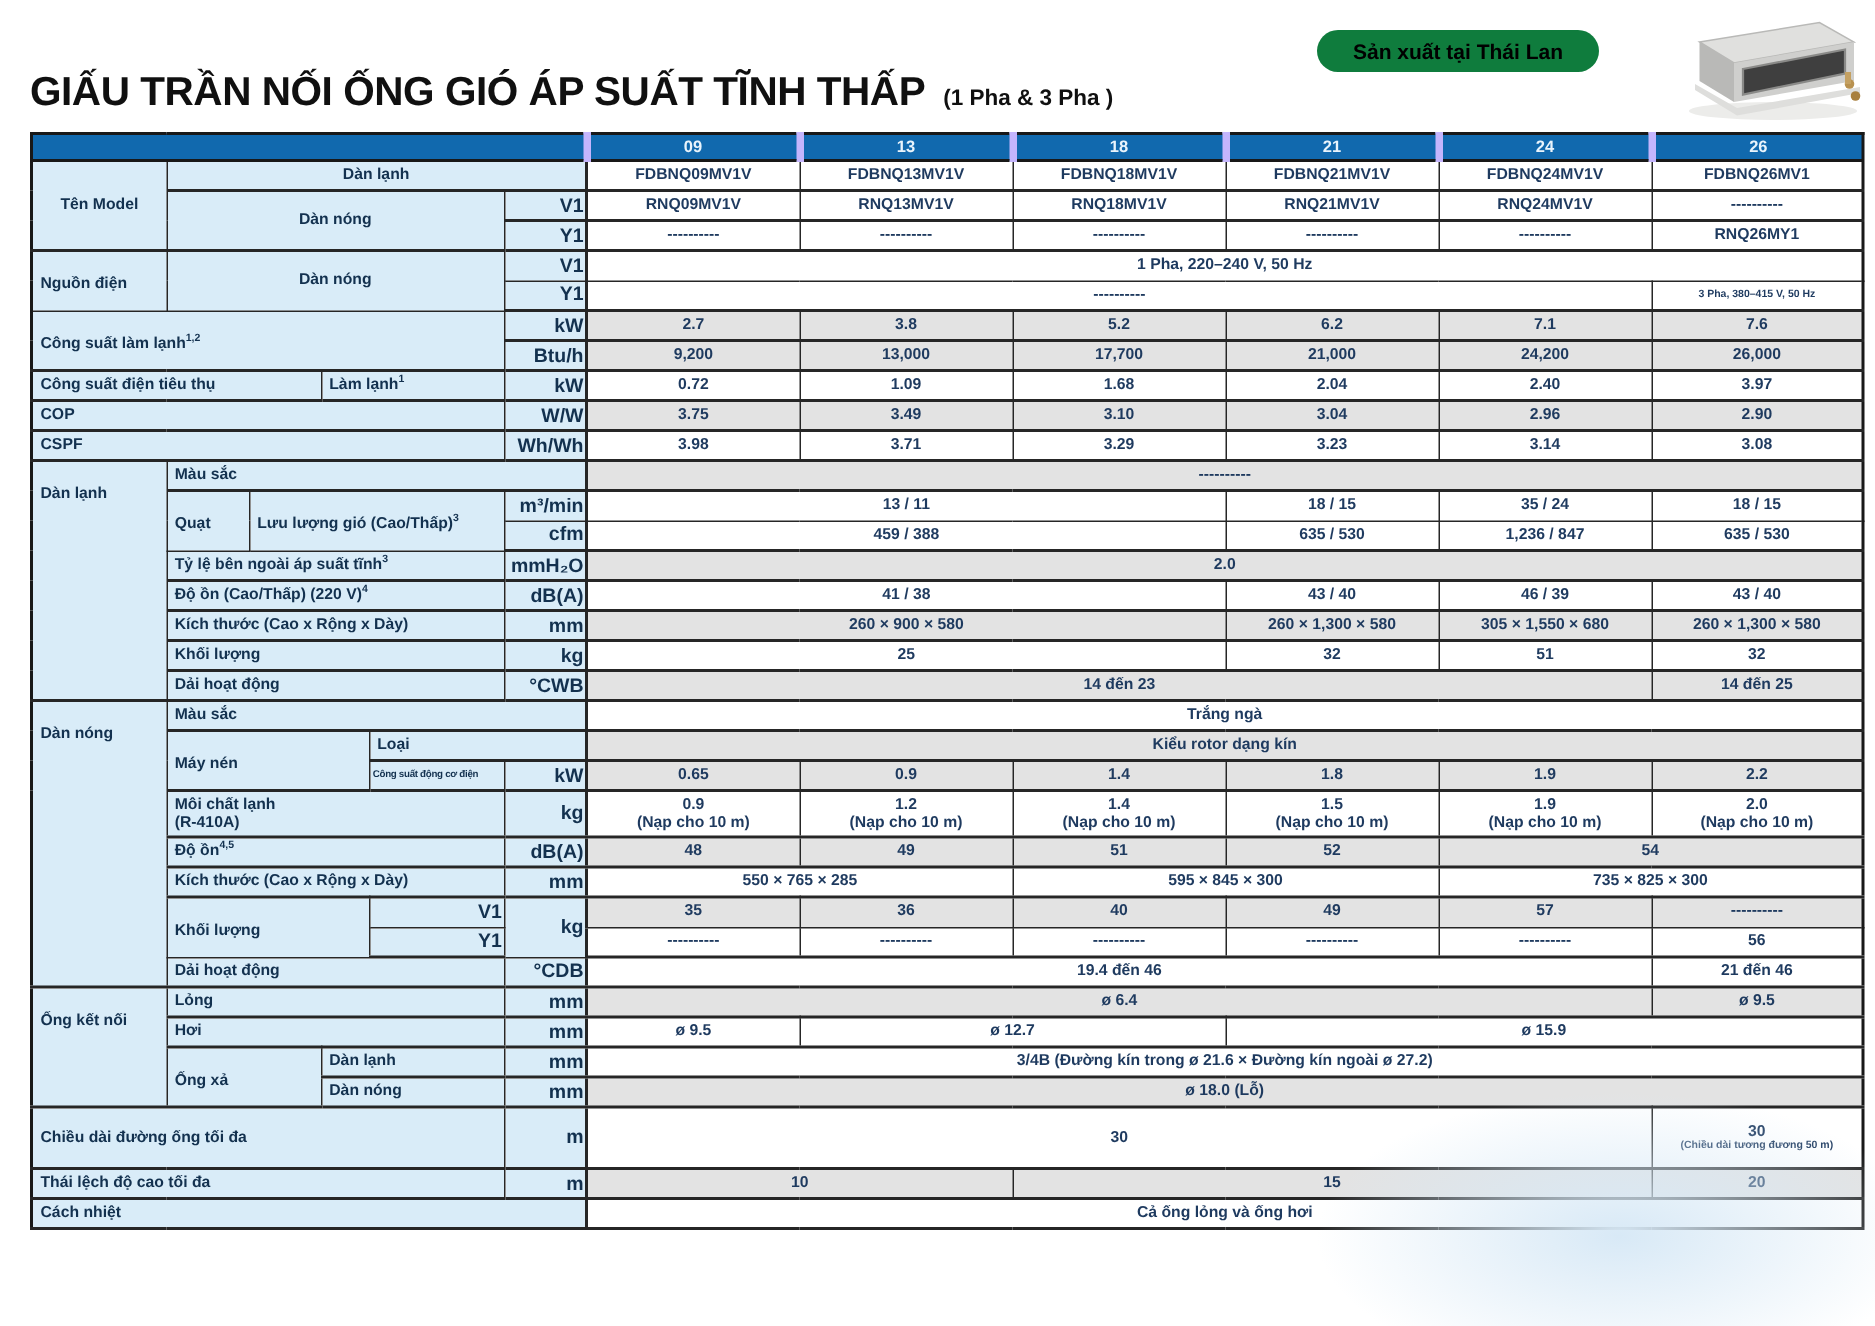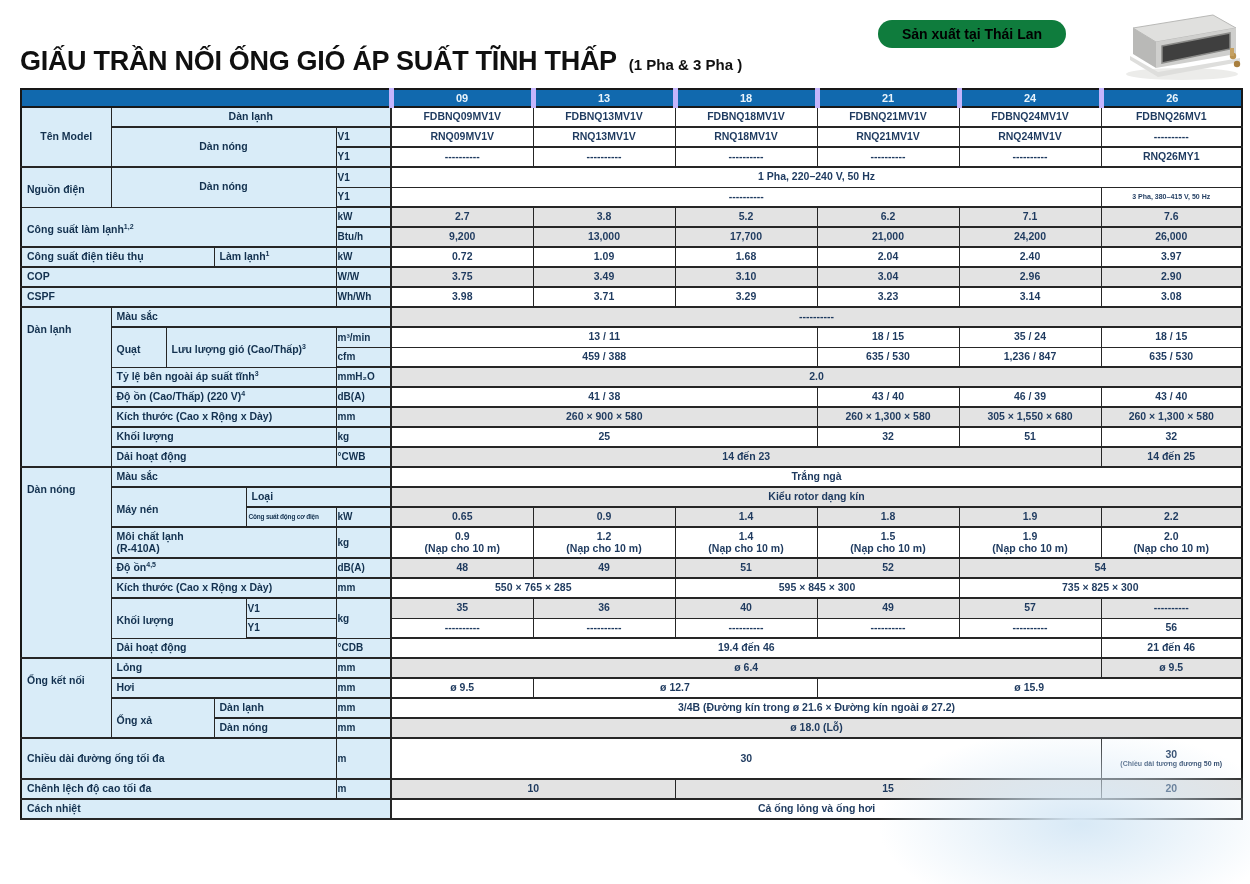--- a/index.html
+++ b/index.html
@@ -37,21 +37,21 @@
   tbody tr{height:20px;}
   tbody td{
     border:1px solid #262626;font-size:10.5px;padding:0 3px;line-height:1.12;
     color:var(--text-navy);overflow:hidden;white-space:nowrap;vertical-align:middle;
   }
   tr.b2 td{border-bottom-width:2px;}
   td.l,td.lc,td.u{background:var(--label-blue);font-weight:bold;color:var(--label-text);}
   td.l{text-align:left;padding-left:5px;}
   td.lc{text-align:center;}
   td.lt{vertical-align:top;padding-top:16px;}
-  td.u{text-align:left;font-size:10px;padding:0 1px;}
+  td.u{text-align:right;font-size:13px;padding:0 1px;}
   td.d{text-align:center;font-weight:bold;color:var(--text-navy);background:#ffffff;}
   td.sh{background:var(--shade-grey);}
   td.sm,td .sm{font-size:7px;line-height:8px;}
   td.xs{font-size:6.5px;letter-spacing:-0.2px;padding-left:2px;}
   td.dl{border-left-width:2px;}
   sup{font-size:7px;line-height:0;}
   .corner-glow{
     position:absolute;right:-40px;bottom:-40px;width:420px;height:200px;pointer-events:none;
     background:radial-gradient(ellipse at center,#d8e9f6 0%,rgba(216,233,246,0.0) 68%);
   }
@@ -347,21 +347,21 @@
         <td class="u"><span>mm</span></td>
         <td colspan="6" class="d sh dl"><span>ø 18.0 (Lỗ)</span></td>
       </tr>
       <tr class="b2" style="height: 41px; margin-left: 36px;">
         <td colspan="5" class="l"><span>Chiều dài đường ống tối đa</span></td>
         <td class="u"><span>m</span></td>
         <td colspan="5" class="d dl"><span>30</span></td>
         <td class="d"><span>30</span><div class="sm">(Chiều dài tương đương 50 m)</div></td>
       </tr>
       <tr class="b2">
-        <td colspan="5" class="l"><span>Chênh lệch độ cao tối đa</span></td>
+        <td colspan="5" class="l"><span>Thái lệch độ cao tối đa</span></td>
         <td class="u"><span>m</span></td>
         <td colspan="2" class="d sh dl"><span>10</span></td>
         <td colspan="3" class="d sh"><span>15</span></td>
         <td class="d sh"><span>20</span></td>
       </tr>
       <tr class="b2">
         <td colspan="6" class="l"><span>Cách nhiệt</span></td>
         <td colspan="6" class="d dl"><span>Cả ống lỏng và ống hơi</span></td>
       </tr>
     </tbody>

